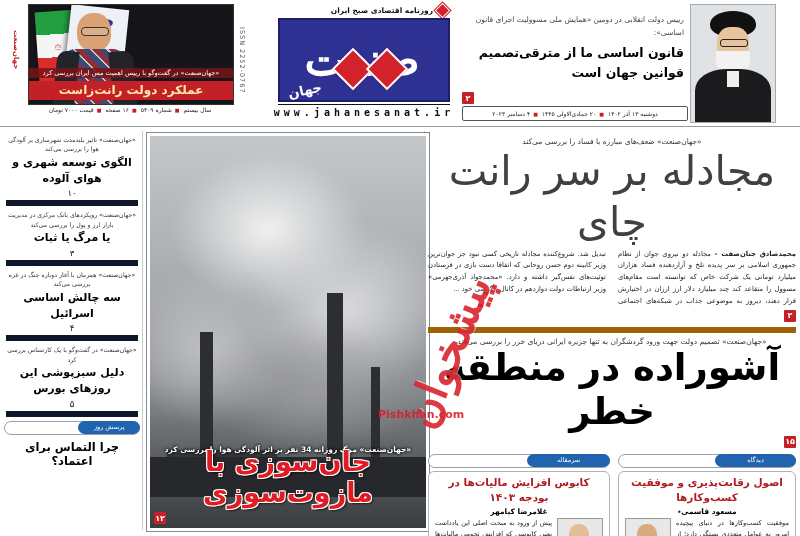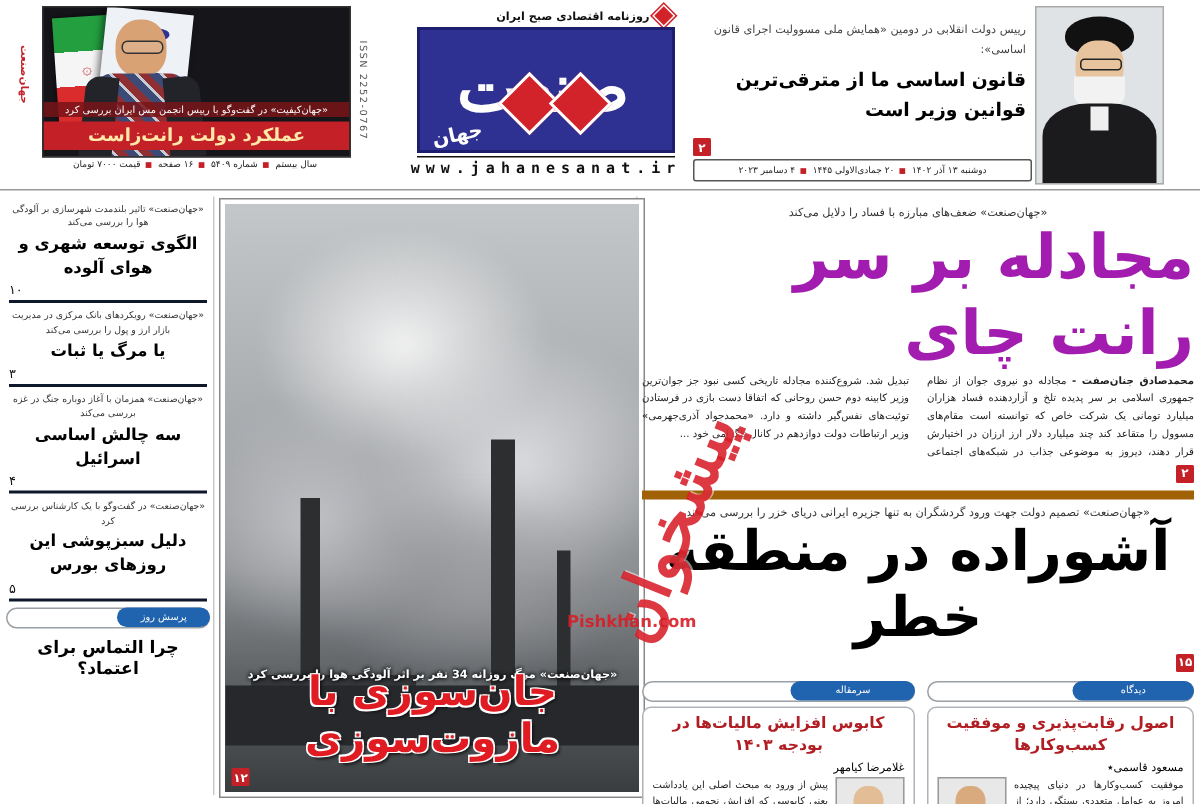--- a/index.html
+++ b/index.html
@@ -60,31 +60,31 @@
   .hdr-rule{position:absolute;left:0;top:126px;width:800px;height:1px;background:#999;}
 
   
   .vline{position:absolute;top:131px;bottom:6px;width:1px;background:#c9c9c9;}
 
   
   .sidebar{position:absolute;right:660px;left:4px;top:132px;width:136px;}
   .sb-item{text-align:center;padding:3px 2px 0;}
   .sb-kicker{font-size:6.2px;color:#333;line-height:1.5;}
   .sb-title{font-size:11px;font-weight:bold;color:#000;line-height:1.45;margin-top:1px;}
-  .sb-page{font-size:8.5px;color:#111;text-align:left;margin:2px 0 1px;border-bottom:2px solid #0f172a;padding-bottom:2px;font-family:Liberation Serif, serif;}
+  .sb-page{font-size:8.5px;color:#111;text-align:center;margin:2px 0 1px;border-bottom:6px solid #0f172a;padding-bottom:2px;}
   .q-box{margin-top:4px;}
   .q-title{font-size:11.5px;font-weight:bold;color:#000;text-align:center;margin:5px 0 2px;}
 
   
   .tabrow{position:relative;height:12px;border:1px solid #9aa0a6;border-radius:7px;background:#fff;}
   .tab{position:absolute;right:-1px;top:-1px;height:13px;min-width:46%;background:#2063ae;color:#fff;font-size:6.5px;
        border-radius:7px;display:flex;align-items:center;justify-content:center;padding:0 8px;box-sizing:border-box;}
   .obox{border:1px solid #adb3b9;border-radius:6px;margin-top:3px;padding:3px 6px;background:#fff;position:relative;overflow:hidden;}
   .obox-title{font-size:10.5px;font-weight:bold;color:#b01d23;text-align:center;line-height:1.5;}
-  .obox-author{font-size:7.5px;font-weight:normal;color:#000;margin:1px 0 2px;}
+  .obox-author{font-size:7.5px;font-weight:bold;color:#000;text-align:center;margin:1px 0 2px;}
   .obox-body{font-size:6.6px;line-height:1.7;text-align:justify;color:#222;}
   .aphoto{width:40px;height:50px;border:1px solid #999;background:#e8e8e8;padding:2px;margin:0 0 2px 4px;position:relative;overflow:hidden;}
   .aphoto.right{float:right;margin:0 0 2px 5px;}
   .aphoto.left{float:left;margin:0 5px 2px 0;}
   .aphoto .p-head{position:absolute;left:11px;top:5px;width:20px;height:22px;background:#d9aa7e;border-radius:45%;}
   .aphoto.old .p-head{background:#e3bd95;}
   .badge{background:#c42028;color:#fff;font-size:8px;font-weight:bold;width:12px;height:12px;
          display:flex;align-items:center;justify-content:center;border-radius:1px;}
 
   
@@ -104,21 +104,21 @@
   .plant2{position:absolute;left:6%;bottom:14%;width:40%;height:6%;background:#343639;}
   .cp-caption{position:absolute;left:3%;right:3%;bottom:19%;color:#fff;font-size:7.5px;font-weight:bold;text-align:center;
               text-shadow:0 0 3px #000,0 0 3px #000;}
   .cp-headline{position:absolute;left:0;right:0;bottom:5%;color:#e11b22;font-size:27px;font-weight:bold;text-align:center;
                text-shadow:-1px -1px 0 #fff,1px -1px 0 #fff,-1px 1px 0 #fff,1px 1px 0 #fff,2px 2px 2px rgba(0,0,0,.6);}
   .cp-badge{position:absolute;left:4px;bottom:4px;}
 
   
   .rcol{position:absolute;left:428px;top:131px;width:368px;}
   .lead-kicker{font-size:7.5px;color:#333;text-align:center;margin-top:6px;}
-  .lead-headline{font-size:41px;font-weight:bold;color:#a21caf;text-align:right;line-height:1.25;letter-spacing:-1px;}
+  .lead-headline{font-size:41px;font-weight:normal;color:#404040;text-align:center;line-height:1.25;letter-spacing:-1px;}
   .lead-body{column-count:2;column-gap:12px;font-size:6.8px;line-height:1.75;text-align:justify;color:#222;margin-top:0;}
   .lead-badge{margin:2px 0 0 2px;}
   .sec-rule{border-top:6px solid #a16207;margin-top:5px;padding-top:4px;}
   .sec2-headline{font-size:37px;font-weight:bold;color:#000;text-align:center;line-height:1.2;letter-spacing:-1px;}
   .boxgrid{display:flex;gap:8px;margin-top:6px;flex-direction:row-reverse;}
   .boxcol{width:182px;}
   .boxcol + .boxcol{width:178px;}
 
   
   .wm{position:absolute;left:360px;top:320px;width:140px;height:180px;pointer-events:none;z-index:30;}
@@ -141,21 +141,21 @@
     <div class="flag-mark1"></div>
     <div class="flag-mark2"></div>
     <div class="flag-mark3"></div>
     <div class="man">
       <div class="head"></div>
         <div class="glasses"></div>
         <div class="shirt"></div>
       <div class="jacket-l"></div>
         <div class="jacket-r"></div>
     </div>
-    <div class="pb-kicker">«جهان‌کیفیت» در گفت‌وگو با رییس انجمن مس ایران بررسی کرد</div>
+    <div class="pb-kicker">«جهان‌صنعت» در گفت‌وگو با رییس اهمیت مس ایران بررسی کرد</div>
     <div class="pb-title">عملکرد دولت رانت‌زاست</div>
   </div>
 
   <div class="info-line">
     <span>سال بیستم</span>
     <span>شماره ۵۴۰۹</span>
     <span>۱۶ صفحه</span>
     <span>قیمت ۷۰۰۰ تومان</span>
   </div>
 
@@ -170,21 +170,21 @@
       <div class="logo-main">صنعت</div>
       <div class="logo-d1"></div>
       <div class="logo-d2"></div>
       <div class="logo-sub">جهان</div>
     </div>
     <div class="website">www.jahanesanat.ir</div>
   </div>
 
   <div class="top-right">
     <div class="tr-kicker">رییس دولت انقلابی در دومین «همایش ملی مسوولیت اجرای قانون اساسی»:</div>
-    <div class="tr-headline">قانون اساسی ما از مترقی‌ترین قوانین وزیر است</div>
+    <div class="tr-headline">قانون اساسی ما از مترقی‌تصمیم قوانین جهان است</div>
     <div class="badge" style="position:absolute;left:0;bottom:-4px;">۲</div>
   </div>
 
   <div class="date-bar">
     <span>دوشنبه ۱۳ آذر ۱۴۰۲</span>
     <span>۲۰ جمادی‌الاولی ۱۴۴۵</span>
     <span>۴ دسامبر ۲۰۲۳</span>
   </div>
 
   <div class="raisi">
@@ -244,21 +244,21 @@
       <div class="plant2"></div>
       <div class="plant"></div>
       <div class="cp-caption">«جهان‌صنعت» مرگ روزانه 34 نفر بر اثر آلودگی هوا را بررسی کرد</div>
       <div class="cp-headline">جان‌سوزی با مازوت‌سوزی</div>
       <div class="badge cp-badge">۱۲</div>
     </div>
   </div>
 
   <div class="rcol">
 
-    <div class="lead-kicker">«جهان‌صنعت» ضعف‌های مبارزه با فساد را دلایل می‌کند</div>
+    <div class="lead-kicker">«جهان‌صنعت» ضعف‌های مبارزه با فساد را بررسی می‌کند</div>
     <div class="lead-headline">مجادله بر سر رانت چای</div>
     <div class="lead-body">
       <b>محمدصادق جنان‌صفت -</b>
       <span>مجادله دو نیروی جوان از نظام جمهوری اسلامی بر سر پدیده تلخ و آزاردهنده فساد هزاران میلیارد تومانی یک شرکت خاص که توانسته است مقام‌های مسوول را متقاعد کند چند میلیارد دلار ارز ارزان در اختیارش قرار دهند، دیروز به موضوعی جذاب در شبکه‌های اجتماعی تبدیل شد. شروع‌کننده مجادله تاریخی کسی نبود جز جوان‌ترین وزیر کابینه دوم حسن روحانی که اتفاقا دست بازی در فرستادن توئیت‌های نفس‌گیر داشته و دارد. «محمدجواد آذری‌جهرمی» وزیر ارتباطات دولت دوازدهم در کانال تلگرامی خود ...</span>
     </div>
     <div class="badge lead-badge">۲</div>
 
     <div class="sec-rule">
       <div class="lead-kicker" style="margin-top:0;">«جهان‌صنعت» تصمیم دولت جهت ورود گردشگران به تنها جزیره ایرانی دریای خزر را بررسی می‌کند</div>
       <div class="sec2-headline">آشوراده در منطقه خطر</div>

